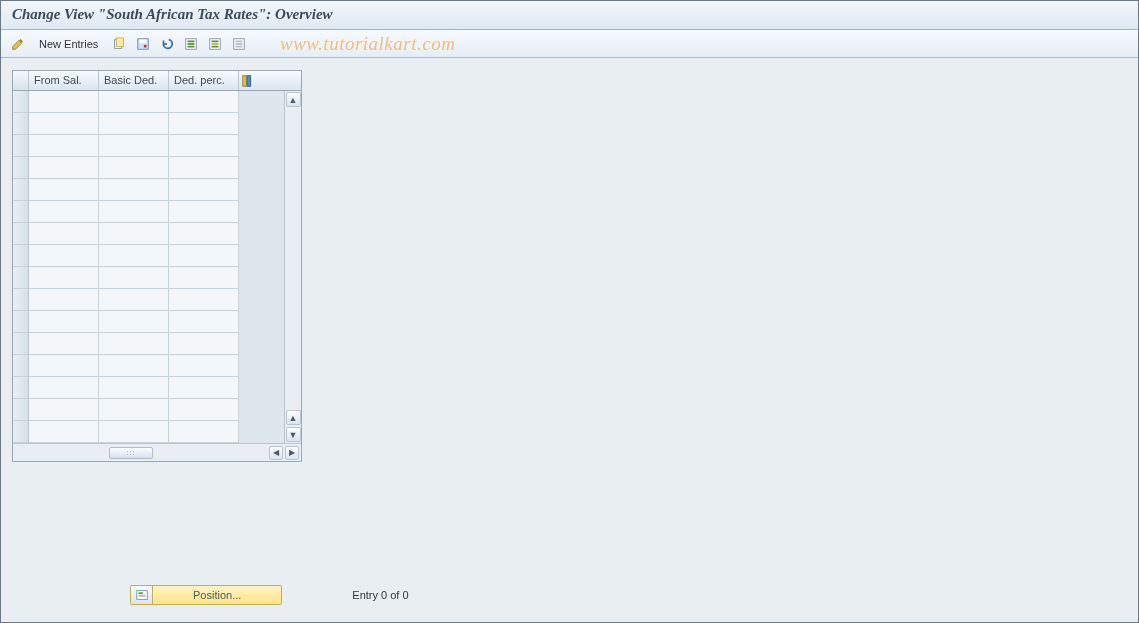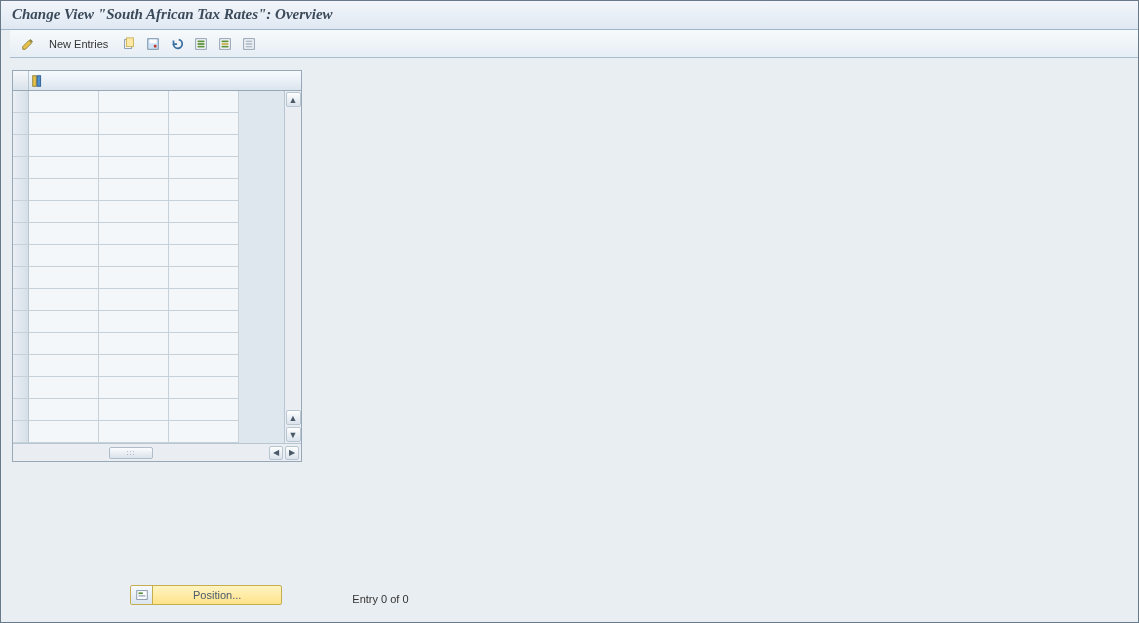--- a/index.html
+++ b/index.html
@@ -28,21 +28,20 @@
   
   .toolbar {
     background: linear-gradient(to bottom, #f7fafc, #e6edf4);
     border-bottom: 1px solid #a9bccd;
     padding: 3px 8px;
     display: flex;
     align-items: center;
     gap: 4px;
     height: 28px;
     position: relative;
-    margin-left: 10px;
   }
   .toolbar .tbtn {
     display: inline-flex;
     align-items: center;
     justify-content: center;
     height: 20px;
     min-width: 20px;
     padding: 0 2px;
     border: 1px solid transparent;
     border-radius: 2px;
@@ -213,21 +212,21 @@
     cursor:pointer;
   }
   .hscroll-row .right-group { display:flex; gap:2px; margin-left:auto; padding-right:2px; }
 
   
   .footer {
     position: absolute;
     left: 0; right: 0;
     bottom: 18px;
     display: flex;
-    align-items: flex-end;
+    align-items: center;
     padding-left: 130px;
   }
   .position-btn {
     display: inline-flex;
     align-items: center;
     height: 20px;
     background: linear-gradient(to bottom, #fff4c2, #ffe38a);
     border: 1px solid #c6ad4d;
     border-radius: 2px;
     overflow: hidden;
@@ -311,27 +310,33 @@
       </svg>
   </span>
   <span class="tbtn">
     <svg class="icon" viewBox="0 0 16 16">
         <rect x="2" y="2" width="12" height="12" fill="#fff" stroke="#7a8fa3"></rect>
         <rect x="4" y="4" width="8" height="2" fill="#b0bdc9"></rect>
         <rect x="4" y="7" width="8" height="2" fill="#b0bdc9"></rect>
         <rect x="4" y="10" width="8" height="2" fill="#b0bdc9"></rect>
       </svg>
   </span>
+  <span class="watermark">www.tutorialkart.com</span>
 </div>
 
 <div class="main">
 
   <div class="table-wrap">
     <div class="grid-head">
       <div class="sel-col"></div>
+      <div id="head-cols" style="display: flex;">
+          <div class="col" style="width: 70px;">From Sal.</div>
+          <div class="col" style="width: 70px;">Basic Ded.</div>
+          <div class="col" style="width: 70px;">Ded. perc.</div>
+        </div>
       <div class="cfg">
         <svg class="icon" viewBox="0 0 16 16">
             <rect x="2" y="2" width="4" height="12" fill="#e6c24b" stroke="#8a7a2a"></rect>
             <rect x="7" y="2" width="4" height="12" fill="#4a8fd1" stroke="#2b5a8a"></rect>
           </svg>
       </div>
     </div>
     <div class="grid-body">
       <div class="rows" id="rows-container">
           <div class="row">

